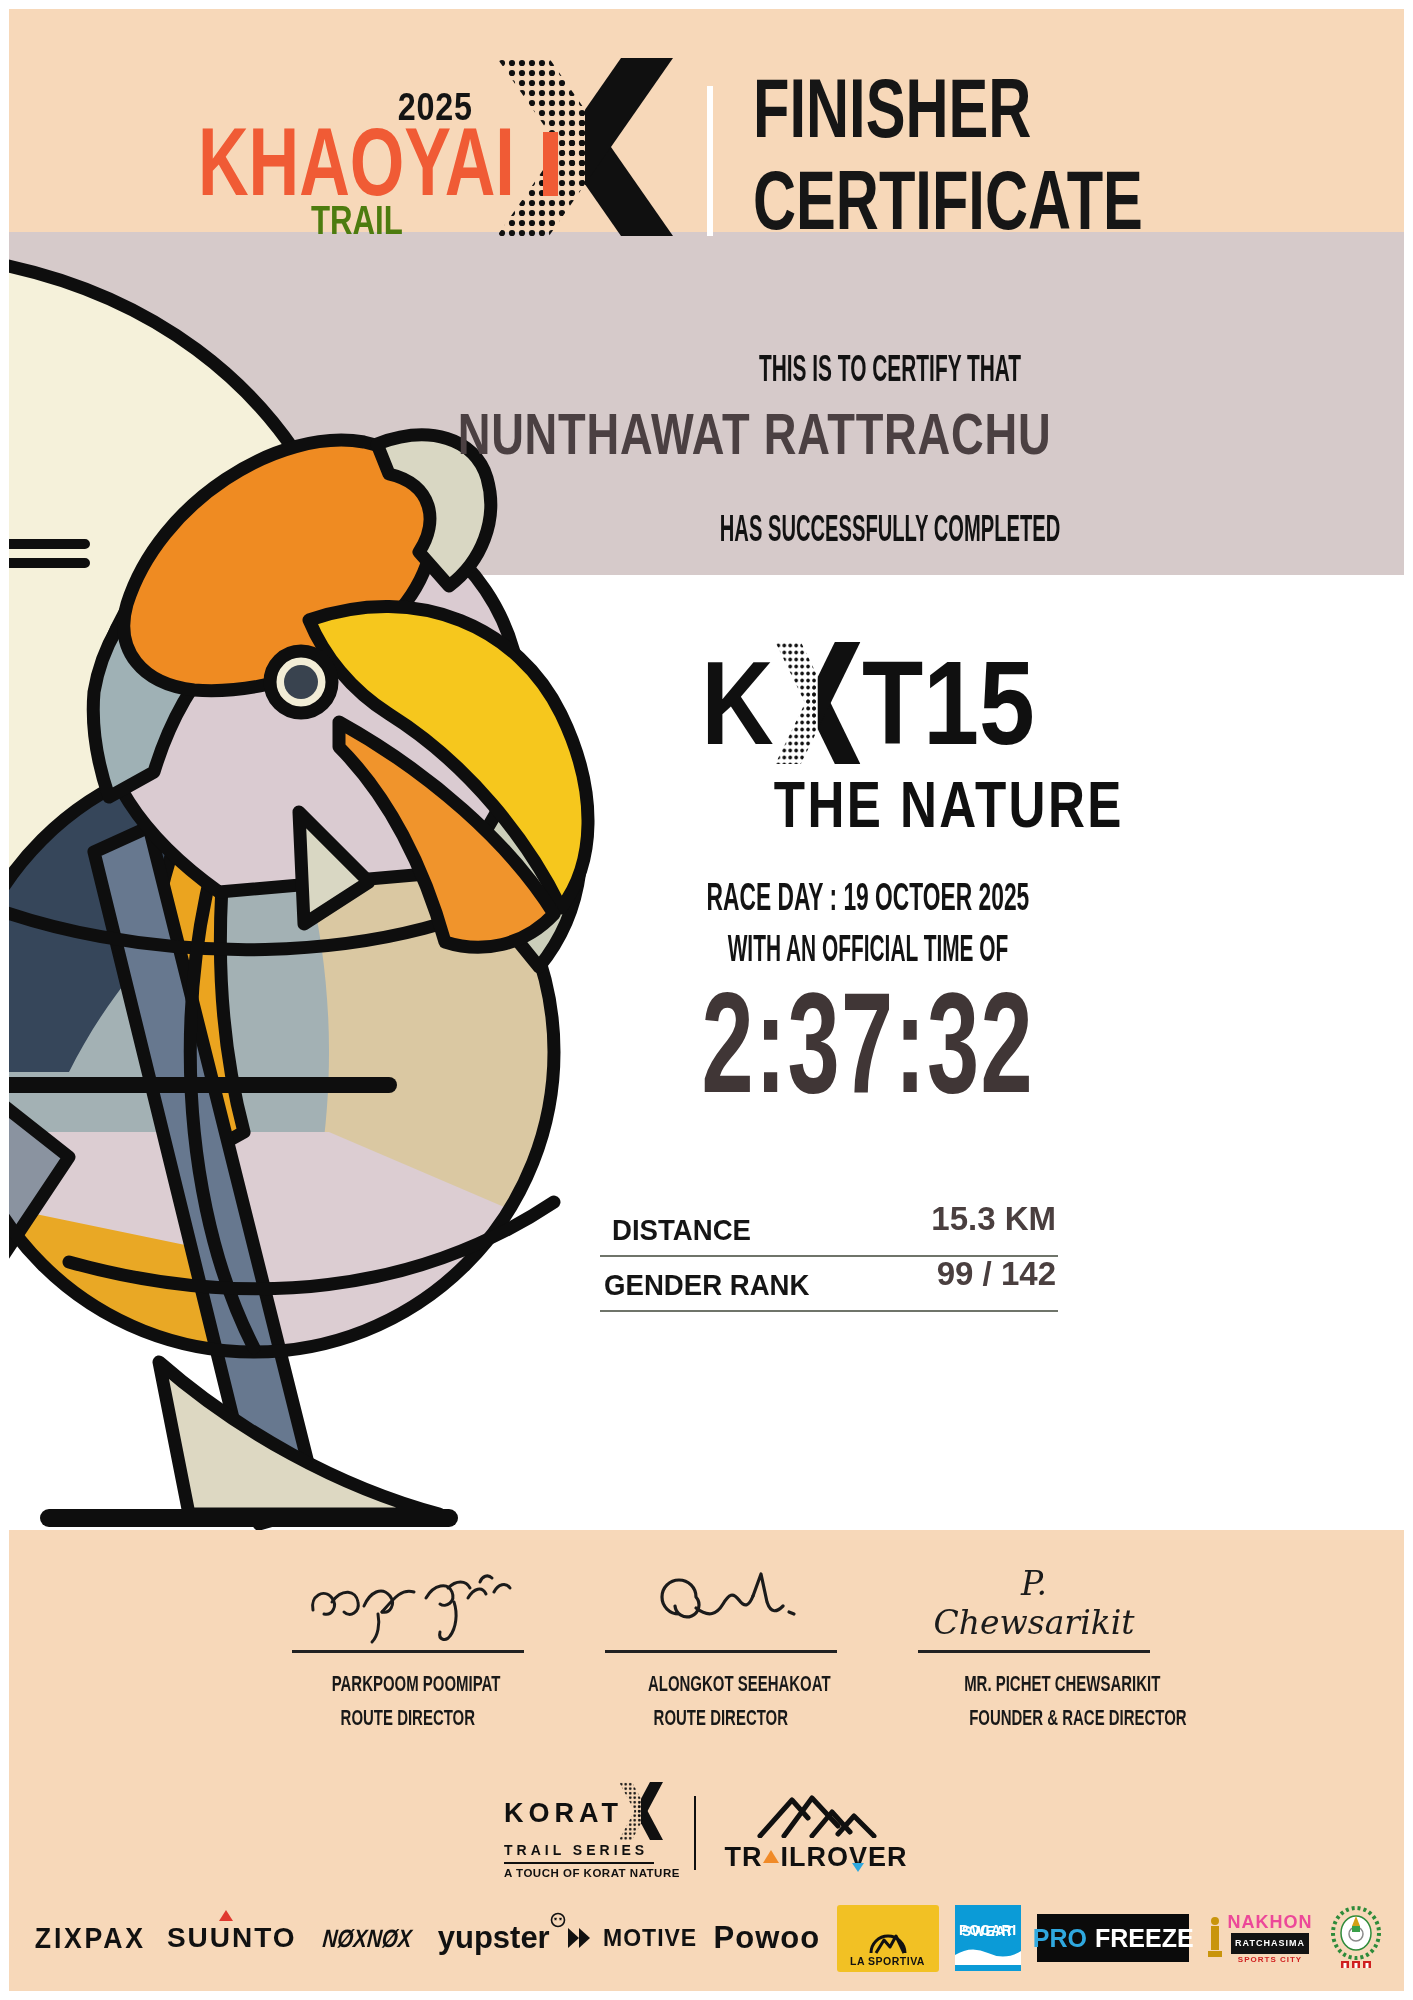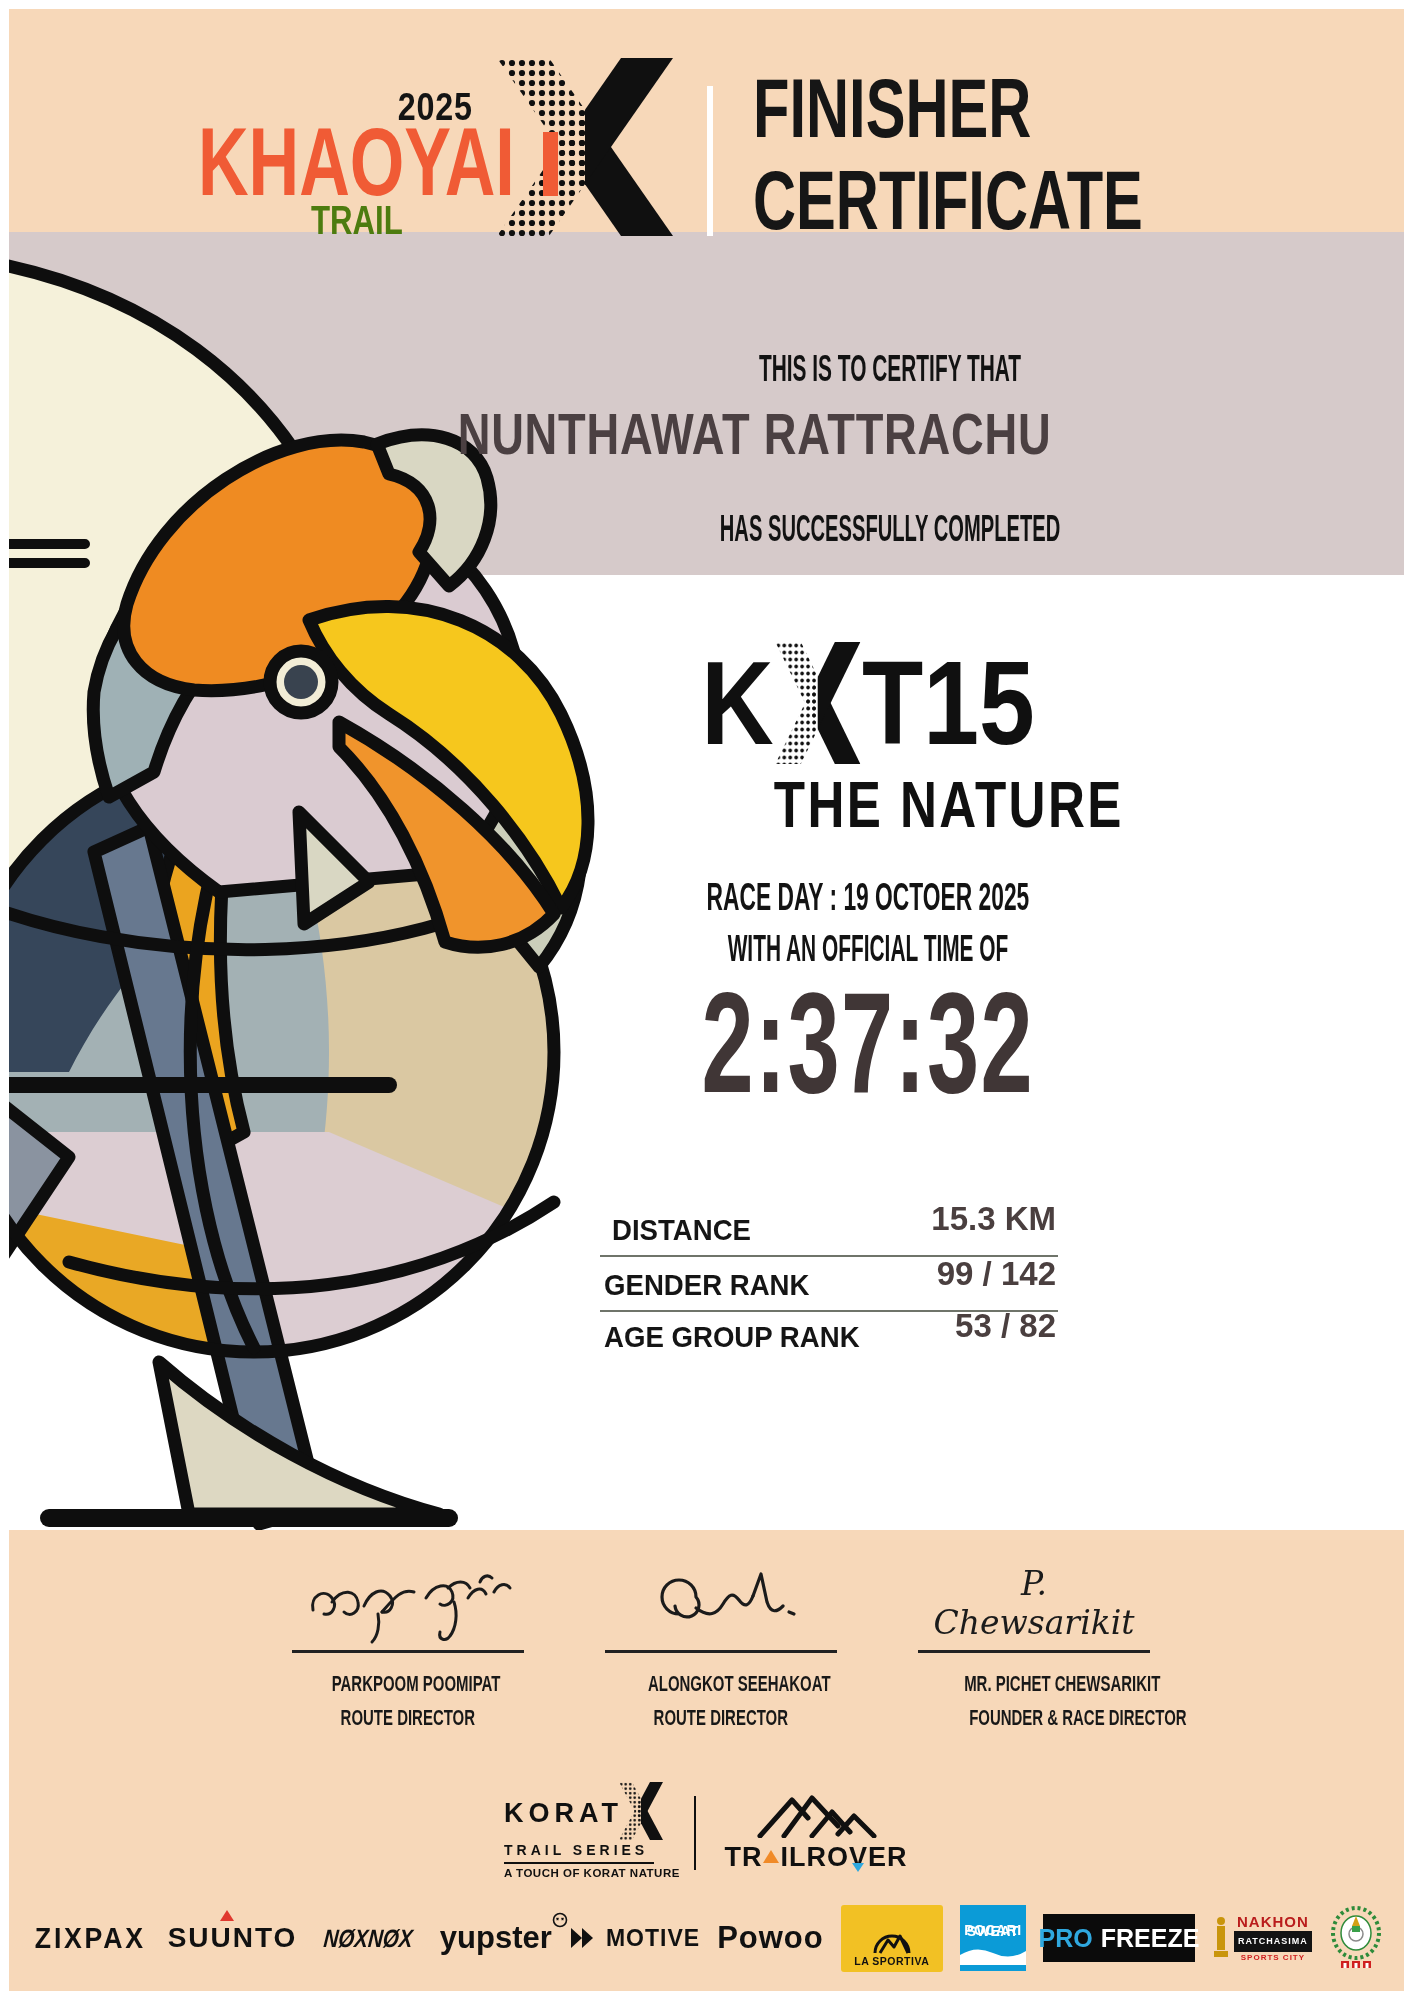--- a/index.html
+++ b/index.html
@@ -77,21 +77,21 @@
   .sp-powoo{font-size:31px;font-weight:bold;color:#111;letter-spacing:1px;}
   .sp-lasportiva{width:102px;height:62px;background:#F2C124;border-radius:3px;flex-direction:column;justify-content:flex-end;padding-bottom:5px;}
   .lasportiva-label{font-size:10.5px;font-weight:bold;color:#111;letter-spacing:.5px;}
   .sp-pocari{width:66px;height:66px;background:#0B9BD7;flex-direction:column;color:#fff;font-weight:bold;font-size:14px;line-height:15px;letter-spacing:.5px;position:relative;overflow:hidden;}
   .pocari-wave{position:absolute;bottom:6px;left:0;}
   .pocari-t{position:relative;z-index:1;margin-top:-14px;}
   .sp-profreeze{width:152px;height:48px;background:#0b0b0b;gap:8px;font-size:25px;font-weight:bold;}
   .pro{color:#2FA8DF;} .freeze{color:#ffffff;}
   .sp-nakhon{gap:4px;}
   .nakhon-txt{display:flex;flex-direction:column;align-items:center;line-height:1;}
-  .nakhon-1{font-size:15px;font-weight:bold;color:#b91c1c;letter-spacing:1px;}
+  .nakhon-1{font-size:18px;font-weight:bold;color:#ec4899;letter-spacing:1px;}
   .nakhon-2{font-size:9px;font-weight:bold;color:#fff;background:#131313;padding:6px 4px;margin-top:2px;letter-spacing:1px;}
   .nakhon-3{font-size:8px;font-weight:bold;color:#D02020;margin-top:2px;letter-spacing:1px;}
   .bird{position:absolute;left:9px;top:252px;z-index:1;}
 </style>
 </head>
 <body>
 
 <div class="page">
 
   <div class="band band-header"></div>
@@ -217,24 +217,20 @@
 
   <div class="abs z2 stats">
     <div class="stat-row">
       <span class="stat-label" style="left:12px">DISTANCE</span>
       <span class="stat-value">15.3 KM</span>
     </div>
     <div class="stat-row">
       <span class="stat-label">GENDER RANK</span>
       <span class="stat-value">99 / 142</span>
     </div>
-    <div class="stat-row last">
-      <span class="stat-label">AGE GROUP RANK</span>
-      <span class="stat-value">53 / 82</span>
-    </div>
   </div>
 
   <div class="abs z2 sig-row">
     <div class="sig-col">
       <div class="sig-art">
         <svg width="220" height="92" viewBox="0 0 220 92">
           <g fill="none" stroke="#1b1b1b" stroke-width="3" stroke-linecap="round" stroke-linejoin="round">
             <path d="M15,52 C12,38 26,30 34,40 C40,48 34,58 26,56"></path>
             <path d="M34,44 C44,30 58,32 60,44 C62,54 52,60 46,54"></path>
             <path d="M66,48 C72,34 84,28 92,38 C98,46 92,56 84,54"></path>

